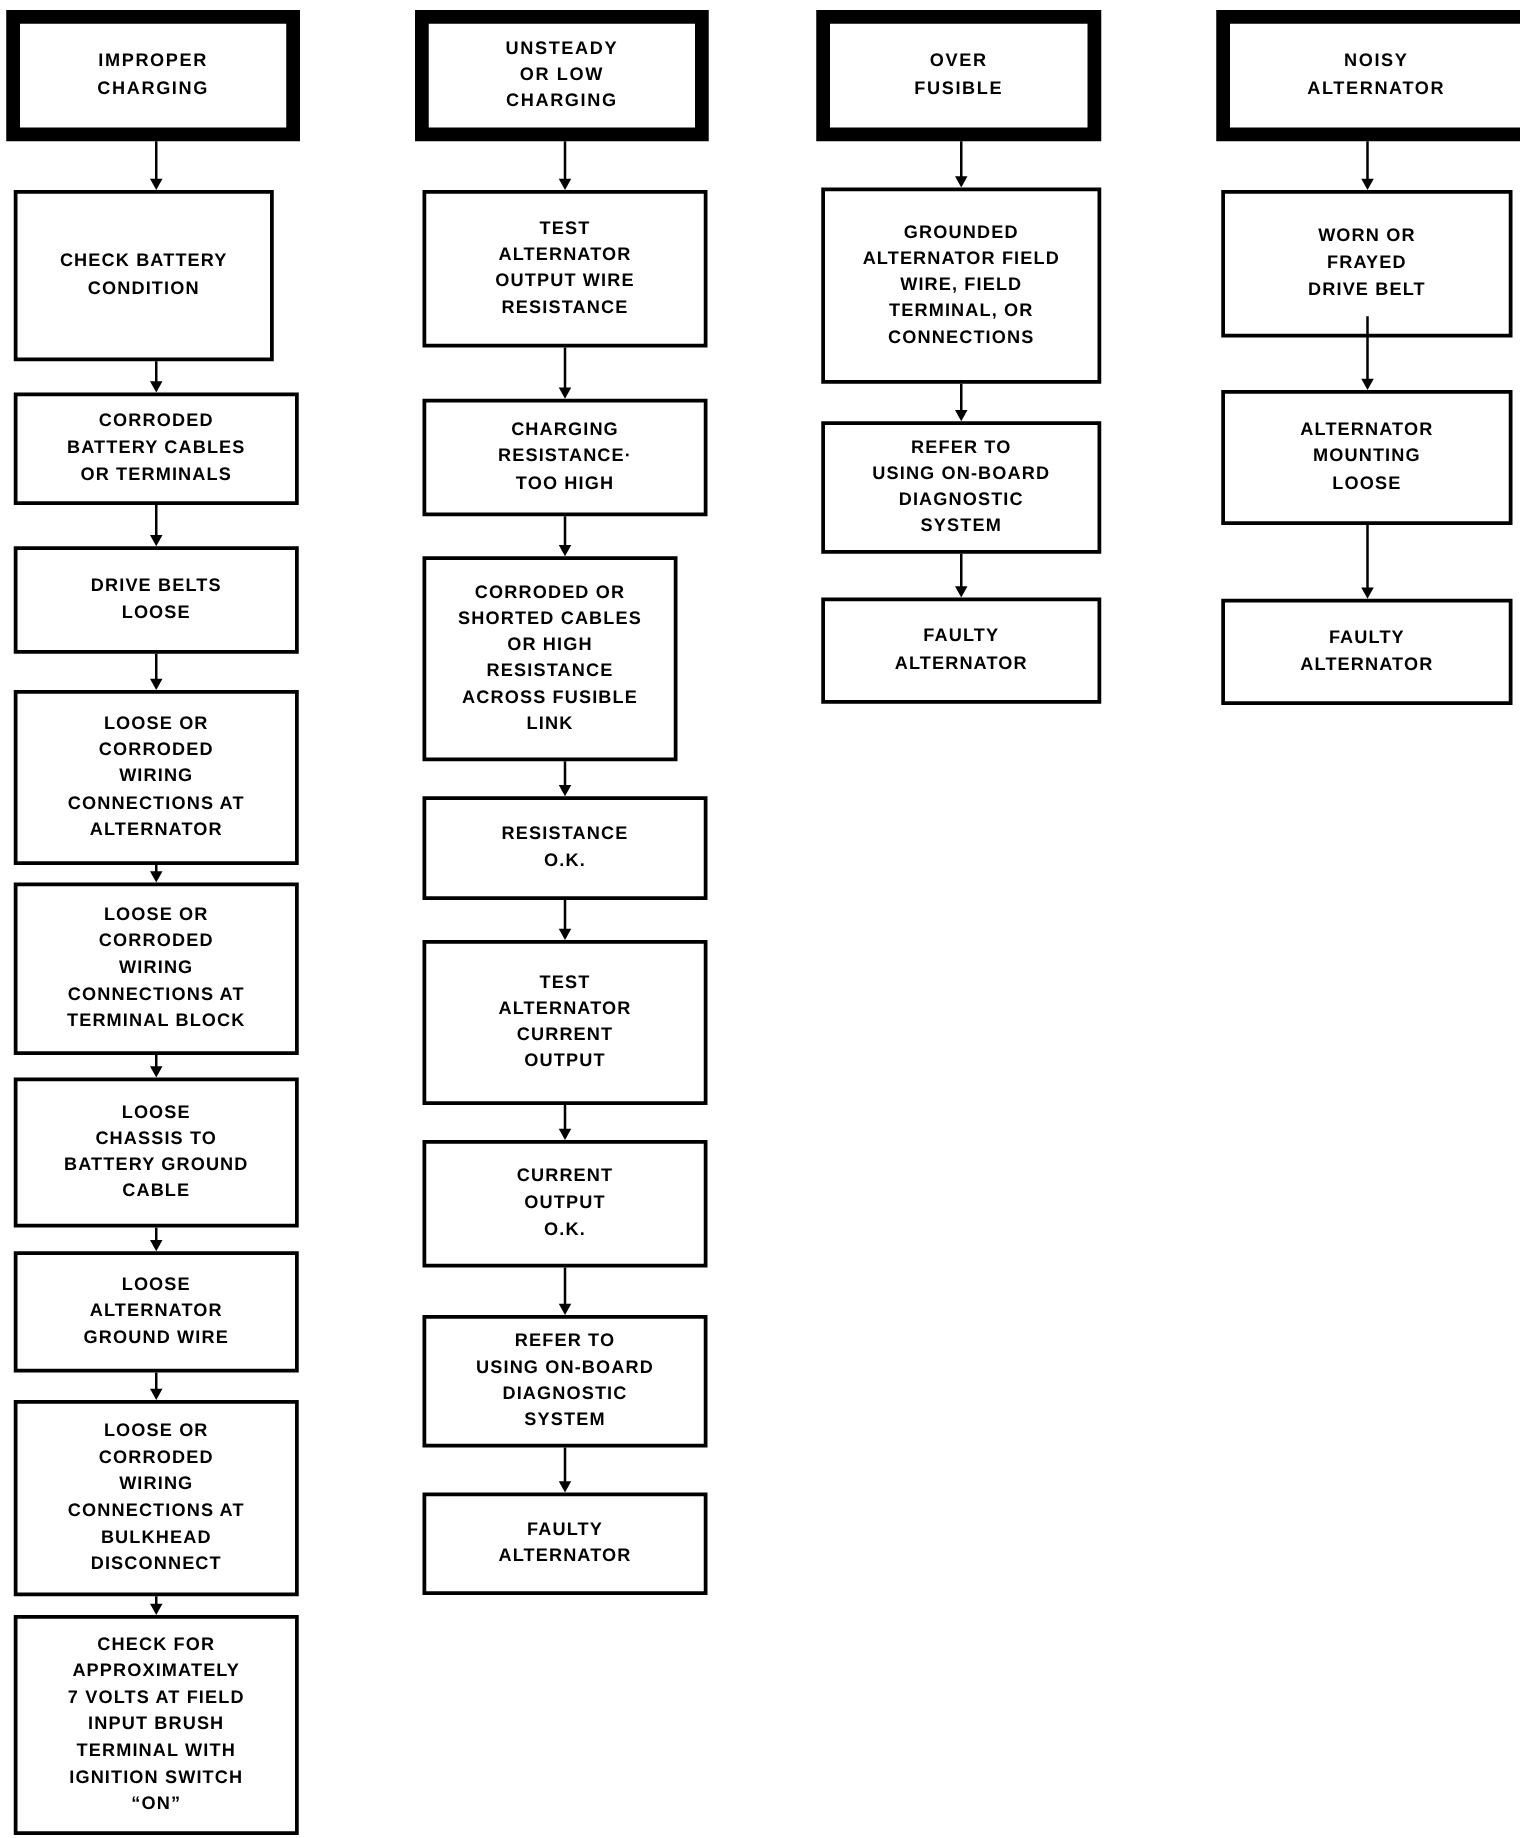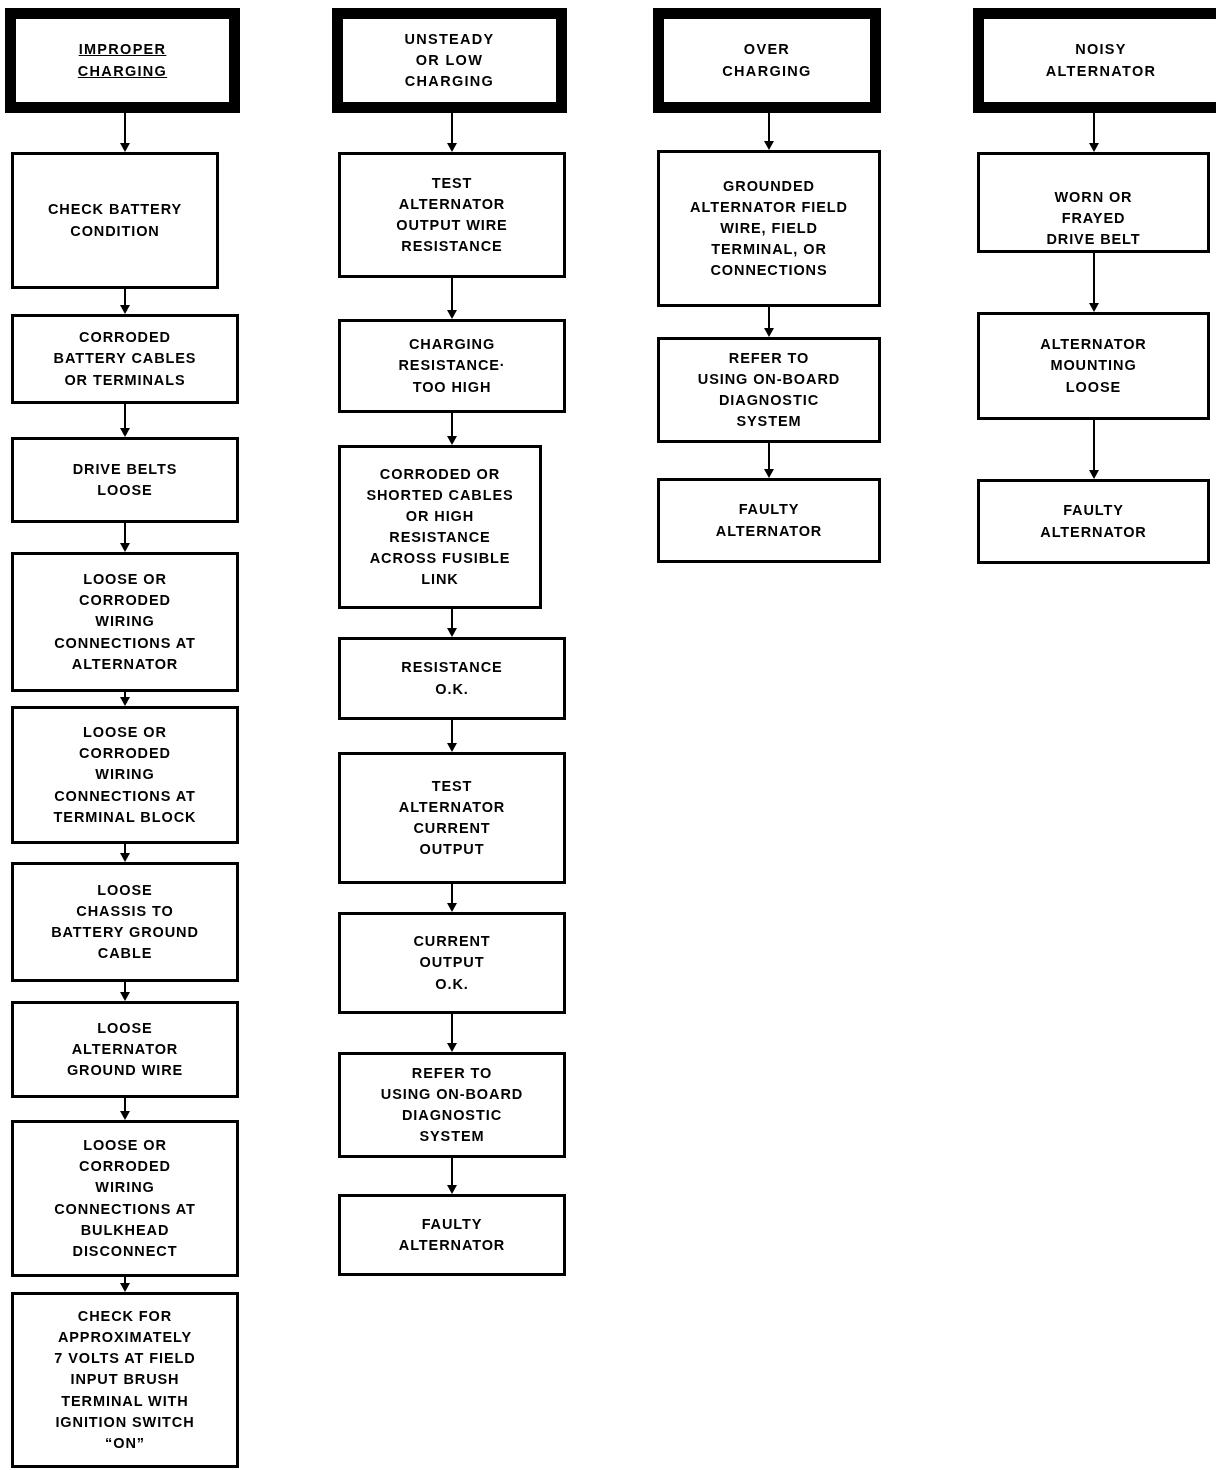--- a/index.html
+++ b/index.html
@@ -63,21 +63,21 @@
     border-right: 5px solid transparent;
     border-top: 9px solid #000000;
     margin-top: -1px;
   }
 </style>
 </head>
 <body>
 
 <div id="page">
     <div class="column">
-      <div class="node start" style="left: 5px; top: 8px; width: 235px; height: 105px; text-decoration: underline;">
+      <div class="node start" style="left: 5px; top: 8px; width: 235px; height: 105px;">
         <div class="label">IMPROPER
 CHARGING</div>
       </div>
       <div class="connector" style="left: 118px; top: 113px; height: 39px;">
         <div class="shaft"></div>
         <div class="head"></div>
       </div>
       <div class="node" style="left: 11px; top: 152px; width: 208px; height: 137px;">
         <div class="label">CHECK BATTERY
 CONDITION</div>
@@ -245,21 +245,21 @@
         <div class="head"></div>
       </div>
       <div class="node" style="left: 338px; top: 1194px; width: 228px; height: 82px;">
         <div class="label">FAULTY
 ALTERNATOR</div>
       </div>
     </div>
     <div class="column">
       <div class="node start" style="left: 653px; top: 8px; width: 228px; height: 105px;">
         <div class="label">OVER
-CHARGING</div>
+FUSIBLE</div>
       </div>
       <div class="connector" style="left: 762px; top: 113px; height: 37px;">
         <div class="shaft"></div>
         <div class="head"></div>
       </div>
       <div class="node" style="left: 657px; top: 150px; width: 224px; height: 157px;">
         <div class="label">GROUNDED
 ALTERNATOR FIELD
 WIRE, FIELD
 TERMINAL, OR
@@ -286,21 +286,21 @@
     </div>
     <div class="column">
       <div class="node start" style="left: 973px; top: 8px; width: 256px; height: 105px;">
         <div class="label">NOISY
 ALTERNATOR</div>
       </div>
       <div class="connector" style="left: 1086.5px; top: 113px; height: 39px;">
         <div class="shaft"></div>
         <div class="head"></div>
       </div>
-      <div class="node" style="left: 977px; top: 152px; width: 233px; height: 101px; align-items: flex-end;">
+      <div class="node" style="left: 977px; top: 152px; width: 233px; height: 118px;">
         <div class="label">WORN OR
 FRAYED
 DRIVE BELT</div>
       </div>
       <div class="connector" style="left: 1086.5px; top: 253px; height: 59px;">
         <div class="shaft"></div>
         <div class="head"></div>
       </div>
       <div class="node" style="left: 977px; top: 312px; width: 233px; height: 108px;">
         <div class="label">ALTERNATOR

